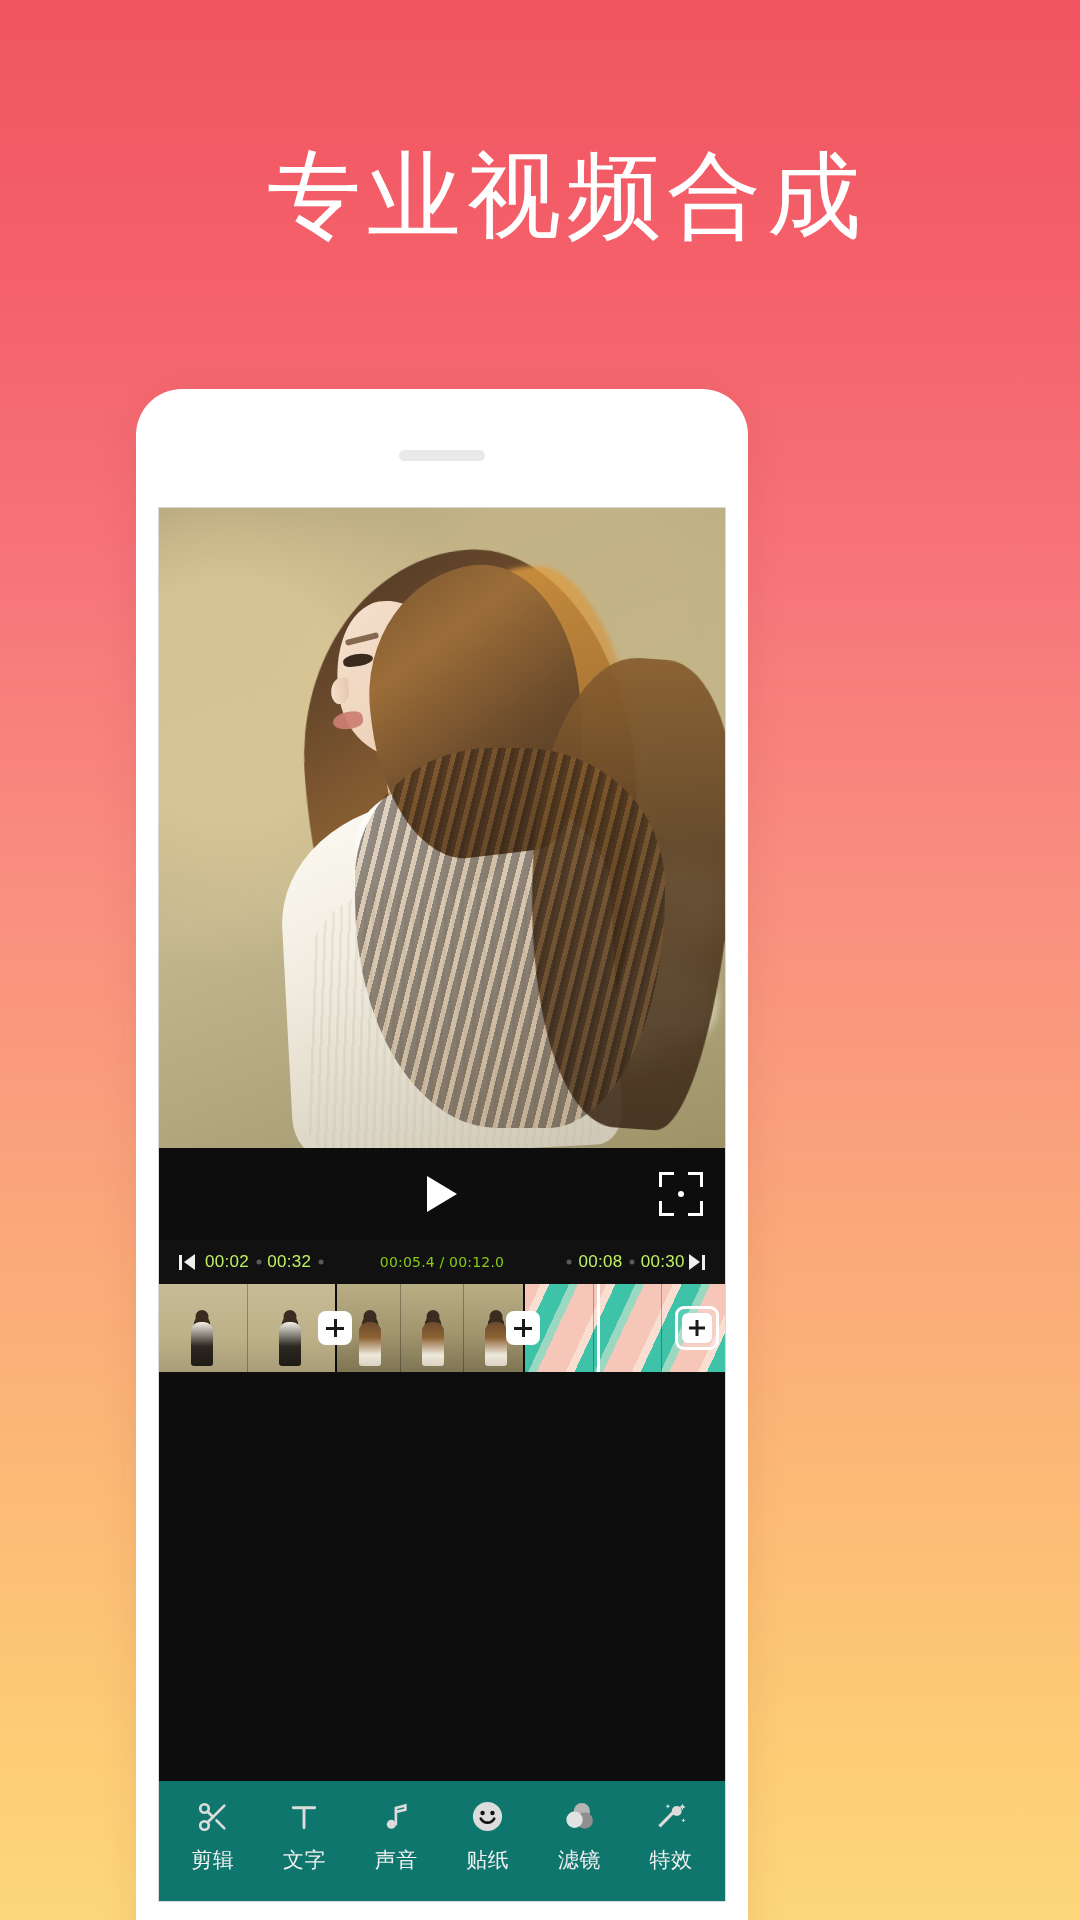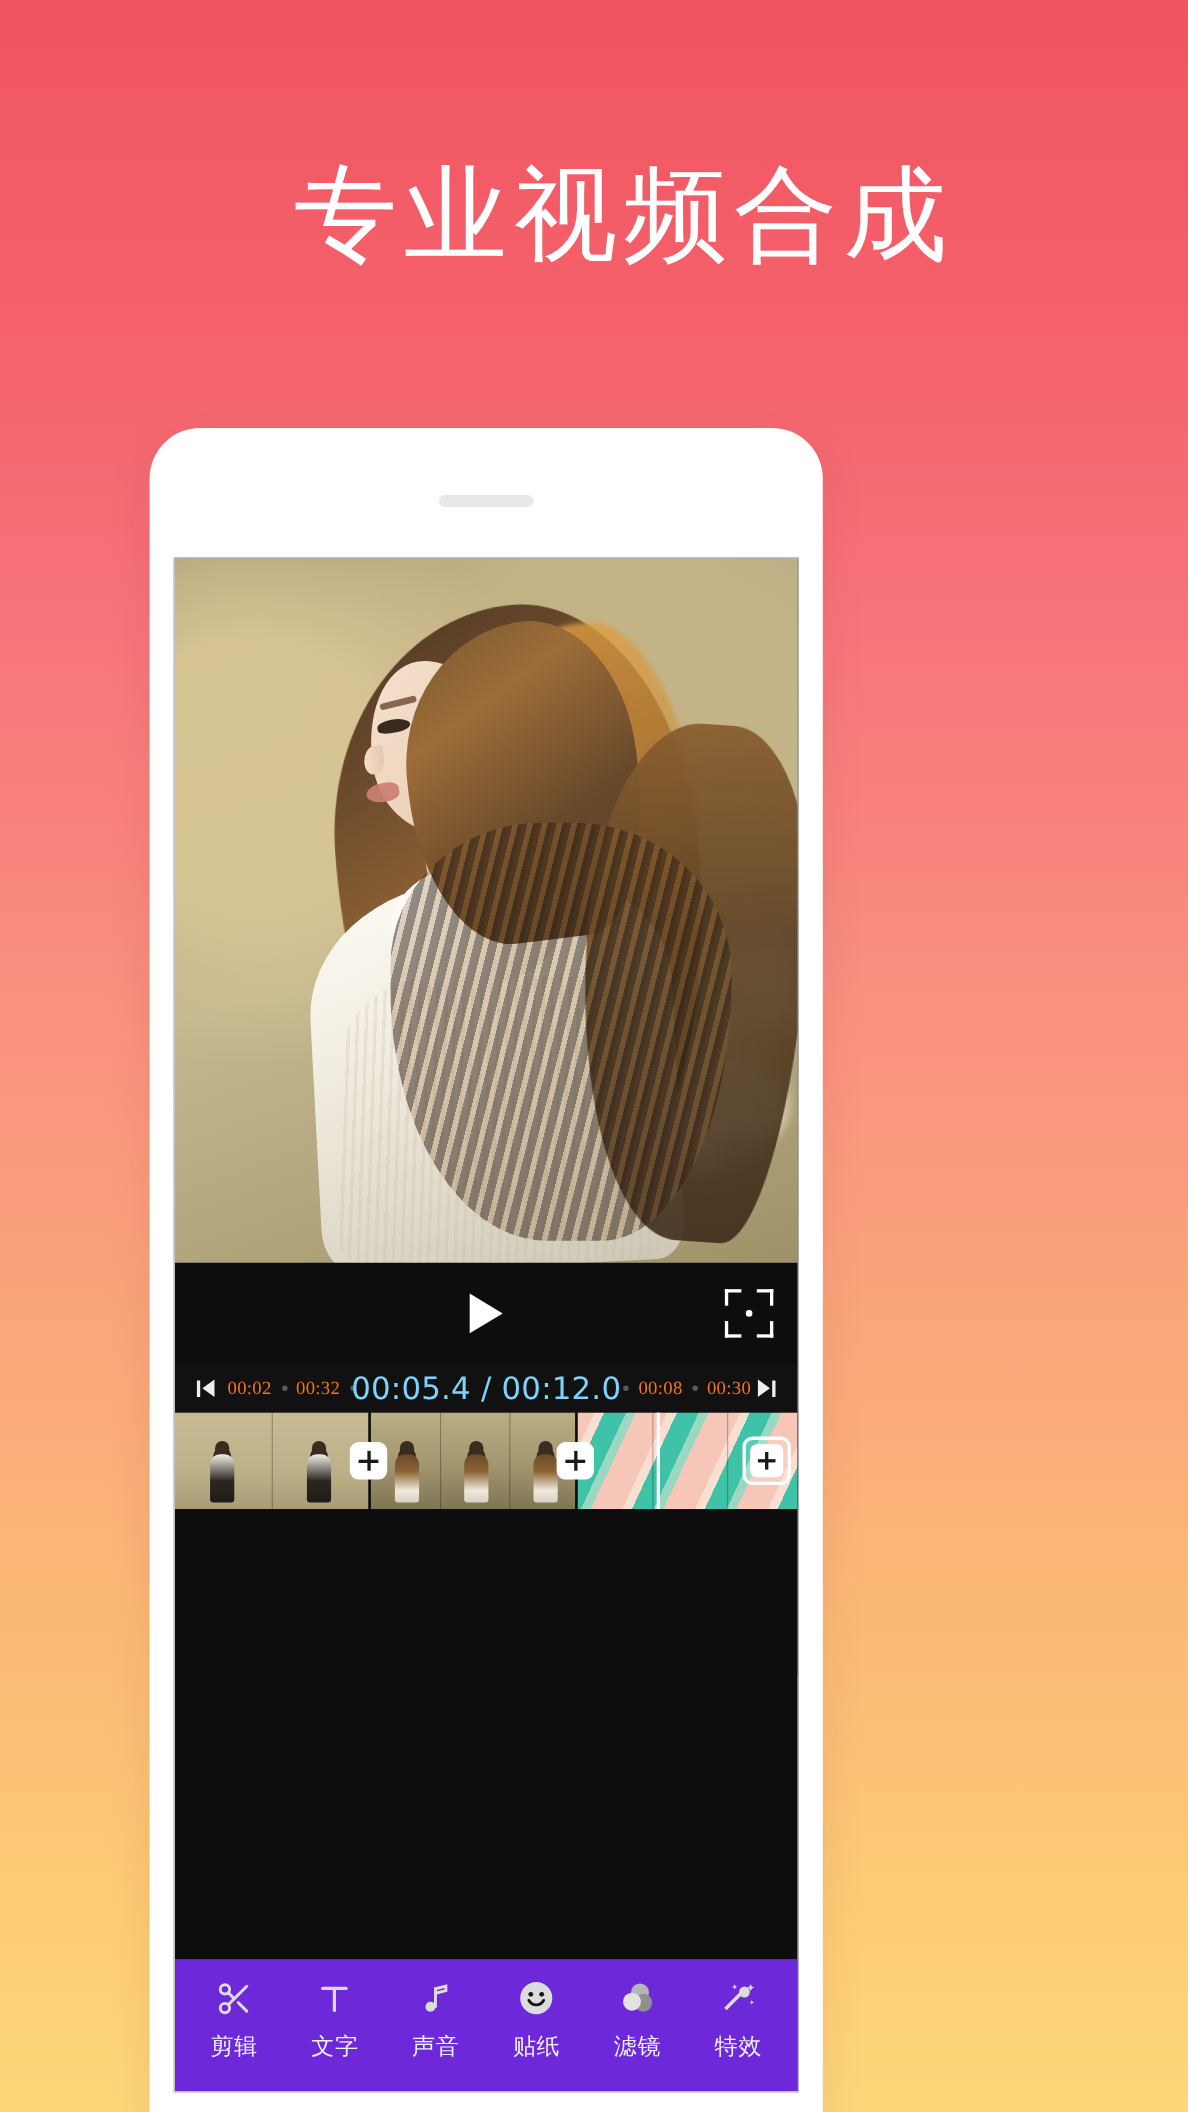--- a/index.html
+++ b/index.html
@@ -235,31 +235,31 @@
   }
   .forward-icon .tri {
     width: 0; height: 0;
     border-left: 11px solid #efefef;
     border-top: 8px solid transparent;
     border-bottom: 8px solid transparent;
   }
   .forward-icon .bar { width: 3px; height: 15px; background: #efefef; margin-left: 2px; }
   .tick-label {
     position: absolute; top: 50%; transform: translate(-50%,-50%);
-    color: #f97316; font-size: 17px; letter-spacing: .3px;
-    font-family: Liberation Serif, serif;
+    color: #bef264; font-size: 17px; letter-spacing: .3px;
+    font-family: Liberation Sans, sans-serif;
     white-space: nowrap;
   }
   .tick-dot {
     position: absolute; top: 50%; transform: translate(-50%,-50%);
     width: 5px; height: 5px; border-radius: 50%; background: #5a5a5a;
   }
   .time-readout {
     position: absolute; left: 50%; top: 50%; transform: translate(-50%,-50%);
-    color: #7dd3fc; font-size: 28px; letter-spacing: .2px;
+    color: #84cc16; font-size: 14px; letter-spacing: .2px;
     font-family: "DejaVu Sans", sans-serif; white-space: nowrap;
   }
 
   
   .timeline {
     position: relative; height: 88px; background: #0d0d0d;
     display: flex; align-items: stretch; overflow: hidden;
   }
   .clip { position: relative; height: 88px; overflow: hidden; flex: none; }
   .clip + .clip { border-left: 2px solid #0d0d0d; }
@@ -320,21 +320,21 @@
   }
   .add-btn .inner::before { width:16px; height:3px; transform:translate(-50%,-50%); }
   .add-btn .inner::after  { width:3px; height:16px; transform:translate(-50%,-50%); }
 
   
   .filler { background: #0d0d0d; height: 150px; }
 
   
   .toolbar {
     position: absolute; left: 0; right: 0; bottom: 0;
-    height: 120px; background: #6d28d9;
+    height: 120px; background: #0f766e;
     display: flex; align-items: center; justify-content: space-around;
     padding: 0 8px 10px;
   }
   .tool {
     width: 88px;
     display: flex; flex-direction: column; align-items: center;
     gap: 11px;
   }
   .tool .ic { height: 36px; display:flex; align-items:center; justify-content:center; }
   .tool .lb {

